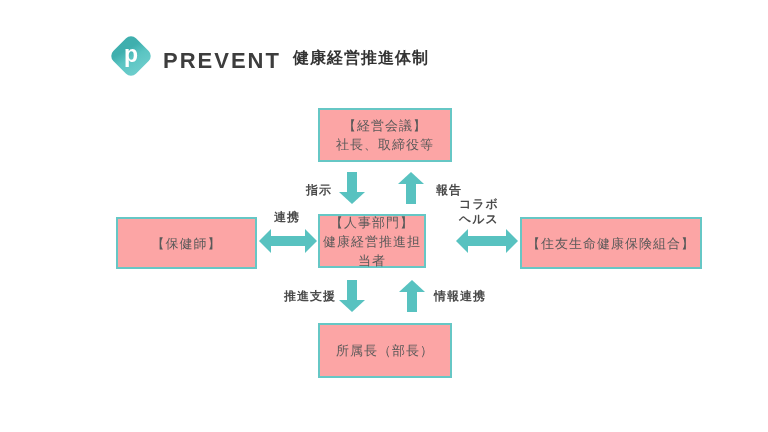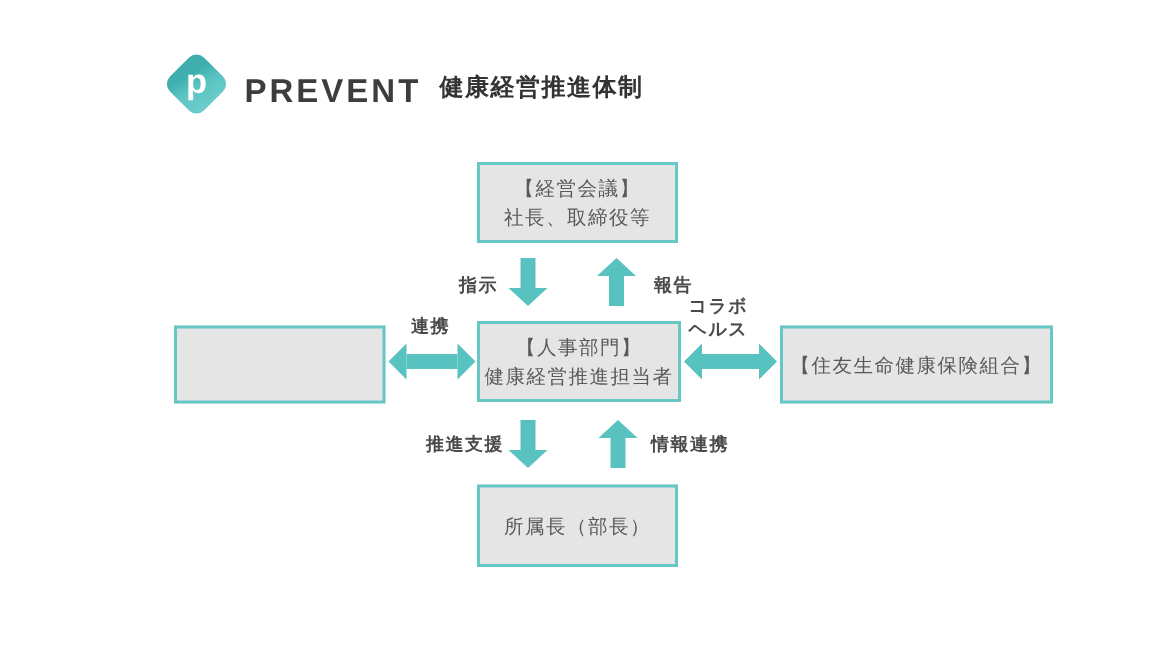--- a/index.html
+++ b/index.html
@@ -19,25 +19,25 @@
   .logo{position:relative;width:46px;height:46px;}
   .diamond{position:absolute;left:7px;top:7px;width:32px;height:32px;border-radius:7px;
            transform:rotate(45deg);
            background:linear-gradient(105deg,#3fafae 30%,#5ac4c2 55%,#6fcecd 100%);}
   .logo-letter{position:absolute;inset:0;display:flex;align-items:center;justify-content:center;
                color:#ffffff;font-weight:bold;font-size:23px;padding-bottom:3px;}
   .brand-name{font-size:22px;font-weight:bold;letter-spacing:2px;color:var(--brand);margin-left:9px;margin-top:10px;}
   .page-title{font-size:16px;font-weight:bold;color:#333333;margin-left:12px;margin-top:5px;letter-spacing:1px;}
 
   
-  .box{position:absolute;background:#e5e5e5;border:2px solid var(--box-border);
+  .box{position:absolute;background:#fca5a5;border:2px solid var(--box-border);
        display:flex;flex-direction:column;align-items:center;justify-content:center;
        text-align:center;font-size:13px;line-height:19px;color:var(--text);letter-spacing:1px;}
   .box-top{left:318px;top:108px;width:134px;height:54px;}
-  .box-center{left:318px;top:214px;width:136px;height:54px;}
+  .box-center{left:318px;top:214px;width:108px;height:54px;}
   .box-left{left:116px;top:217px;width:141px;height:52px;}
   .box-right{left:520px;top:217px;width:182px;height:52px;}
   .box-bottom{left:318px;top:323px;width:134px;height:55px;}
 
   
   .arr-v{position:absolute;width:26px;height:32px;display:flex;flex-direction:column;align-items:center;}
   .arr-v .shaft{width:10px;flex:1;background:var(--accent);}
   .tri-down{width:0;height:0;border-left:13px solid transparent;border-right:13px solid transparent;
             border-top:12px solid var(--accent);}
   .tri-up{width:0;height:0;border-left:13px solid transparent;border-right:13px solid transparent;
@@ -73,20 +73,21 @@
     <span class="brand-name">PREVENT</span>
     <span class="page-title">健康経営推進体制</span>
   </div>
 
   <div class="box box-top">
     <span>【経営会議】</span>
     <span>社長、取締役等</span>
   </div>
 
   <div class="box box-left">
+    <span>【保健師】</span>
   </div>
 
   <div class="box box-center">
     <span>【人事部門】</span>
     <span>健康経営推進担当者</span>
   </div>
 
   <div class="box box-right">
     <span>【住友生命健康保険組合】</span>
   </div>

